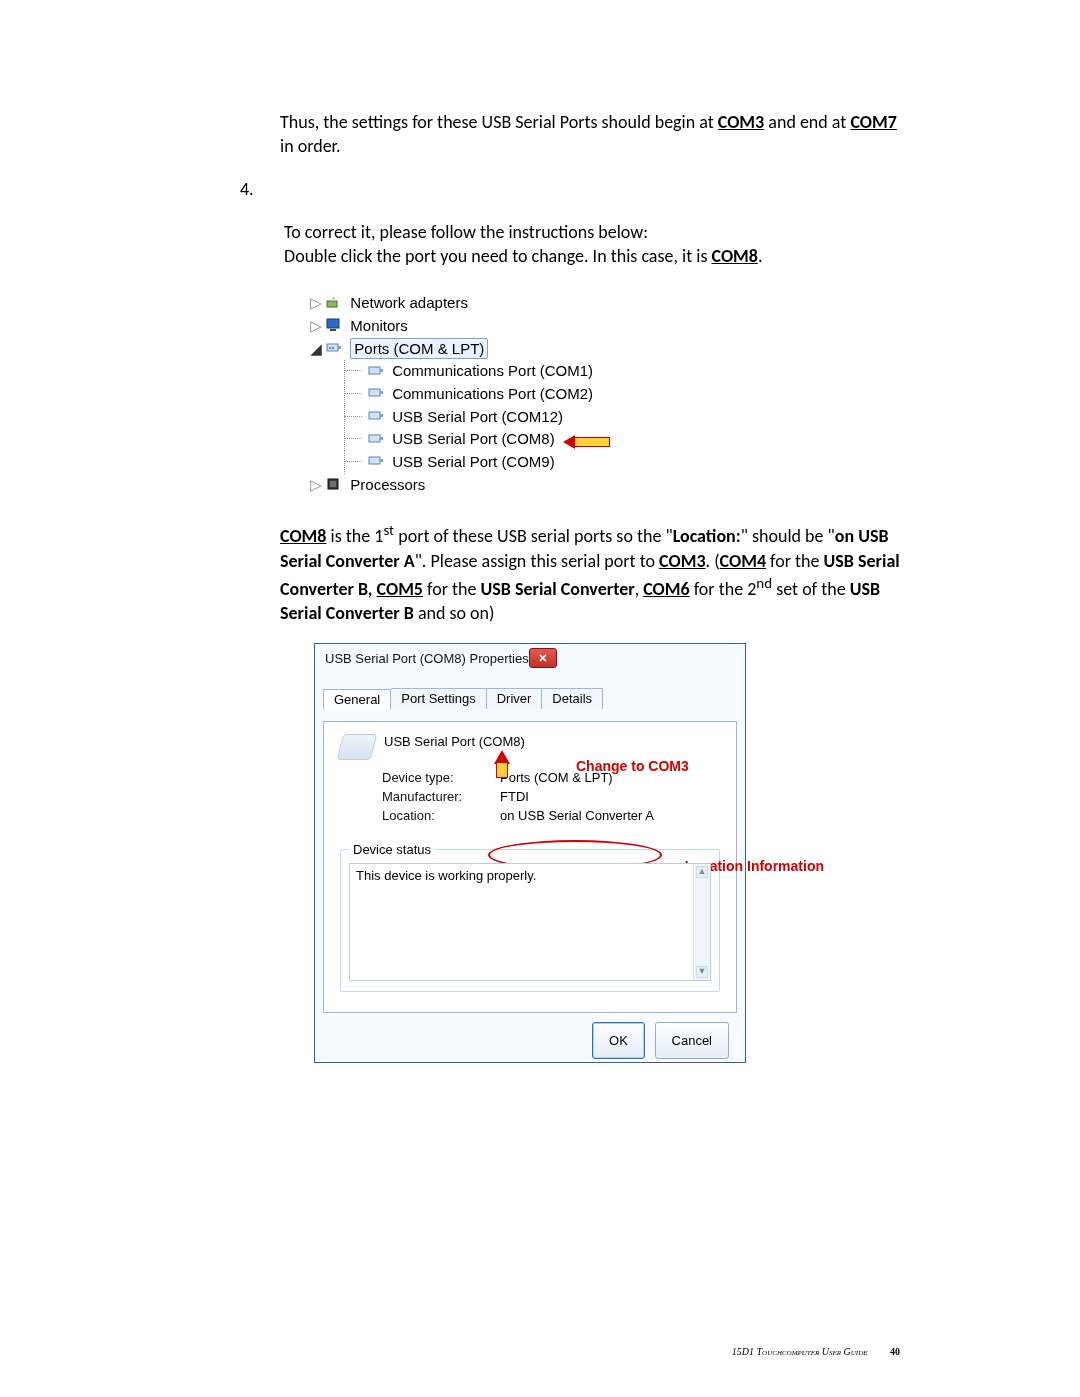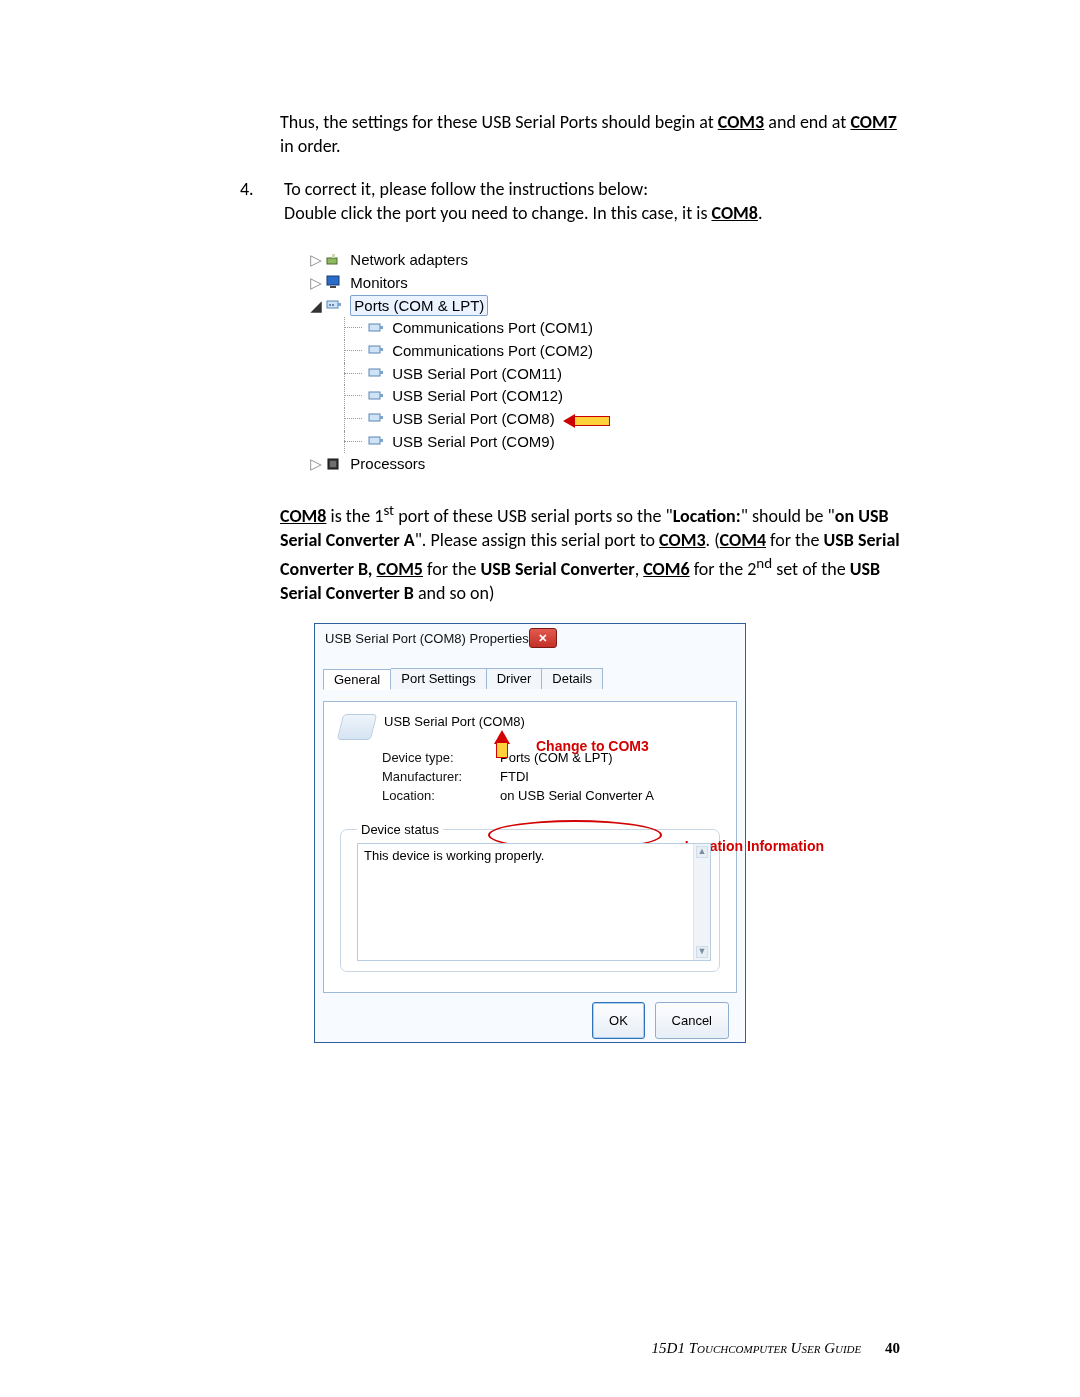--- a/index.html
+++ b/index.html
@@ -20,21 +20,21 @@
     margin: 0 0 18px 0;
     line-height: 1.35;
   }
   .indent {
     margin-left: 110px;
   }
   .numline {
     margin-left: 70px;
   }
   .numline .num { display:inline-block; width:40px; vertical-align:top;}
-  .numline .txt { display:inline-block; width: calc(100% - 50px); vertical-align:top;}
+  .numline .txt { display:inline-block; width: calc(100% - 50px); vertical-align:top;margin-top:43px;}
   .ul { text-decoration: underline; }
   .b { font-weight: bold; }
 
   
   .devtree {
     margin: 24px 0 24px 140px;
     font-family: "Segoe UI", Tahoma, sans-serif;
     font-size: 15px;
     line-height: 1.42;
     position: relative;
@@ -107,22 +107,22 @@
   .devicon {
     width:32px;height:24px;
     background:linear-gradient(#eef4fa,#d6e4f2);
     border:1px solid #b9cde2; border-radius:4px;
     transform:skewX(-14deg);
   }
   .infogrid { margin-left:42px; font-size:13px;}
   .infogrid div { display:flex; gap:18px; margin-bottom:4px;}
   .lbl { width:100px; color:#111;}
   .fieldset {
-    border:1px solid #c9d6e6; border-radius:7px;
-    padding:6px 8px 10px 16px; margin-top:26px;
+    border:1px solid #c9d6e6; border-radius:2px;
+    padding:6px 8px 10px 8px; margin-top:26px;
   }
   .legend { position:relative; top:-14px; background:#fff; padding:0 4px; font-size:13px;}
   .status-box {
     border:1px solid #b9cde2; height:108px; padding:4px 6px;
     font-size:13px; position:relative; background:#fff;
     margin-top:-8px;
   }
   .status-scroll {
     position:absolute; right:0; top:0; bottom:0; width:16px;
     background:#f0f4f9; border-left:1px solid #dbe5f0;
@@ -147,26 +147,26 @@
   .up-arrow {
     position:absolute; left:170px; top:28px;
   }
   .up-arrow .head {
     width:0;height:0;border-left:8px solid transparent;border-right:8px solid transparent;
     border-bottom:14px solid #d30000; margin:0 auto;
   }
   .up-arrow .stem {
     width:10px;height:14px;background:#ffd23b;border:1px solid #d30000;margin:-2px auto 0 auto;
   }
-  .annot-red { color:#d30000; font-weight:bold; font-size:14px; position:absolute;}
+  .annot-red { color:#d30000; font-weight:bold; font-size:14px; position:absolute;margin-left:40px;}
   .annot-change { left:212px; top:36px;}
 
   .footer {
     position:absolute; bottom:40px; right:180px;
-    font-family:Georgia,"Times New Roman",serif; font-style:italic; font-size:15px;
+    font-family:Georgia,"Times New Roman",serif; font-style:italic; font-size:10px;
   }
   .footer .pg { font-style:normal; font-weight:bold; margin-left:20px;}
   .sc { font-variant: small-caps; }
 </style>
 </head>
 <body>
 
 <div class="page">
 
   <p class="para indent">
@@ -221,27 +221,20 @@
             <rect x="12" y="5" width="3" height="3" fill="#7aa4cc"></rect>
           </svg></span>
       <span>Communications Port (COM1)</span>
     </div>
     <div class="dotted-child"><span class="hbranch"></span>
       <span class="tree-icon"><svg width="16" height="14">
             <rect x="1" y="3" width="11" height="7" fill="#cfe3f6" stroke="#5a86b5"></rect>
             <rect x="12" y="5" width="3" height="3" fill="#7aa4cc"></rect>
           </svg></span>
       <span>Communications Port (COM2)</span>
-    </div>
-    <div class="dotted-child"><span class="hbranch"></span>
-      <span class="tree-icon"><svg width="16" height="14">
-            <rect x="1" y="3" width="11" height="7" fill="#cfe3f6" stroke="#5a86b5"></rect>
-            <rect x="12" y="5" width="3" height="3" fill="#7aa4cc"></rect>
-          </svg></span>
-      <span>USB Serial Port (COM11)</span>
     </div>
     <div class="dotted-child"><span class="hbranch"></span>
       <span class="tree-icon"><svg width="16" height="14">
             <rect x="1" y="3" width="11" height="7" fill="#cfe3f6" stroke="#5a86b5"></rect>
             <rect x="12" y="5" width="3" height="3" fill="#7aa4cc"></rect>
           </svg></span>
       <span>USB Serial Port (COM12)</span>
     </div>
     <div class="dotted-child"><span class="hbranch"></span>
       <span class="tree-icon"><svg width="16" height="14">

